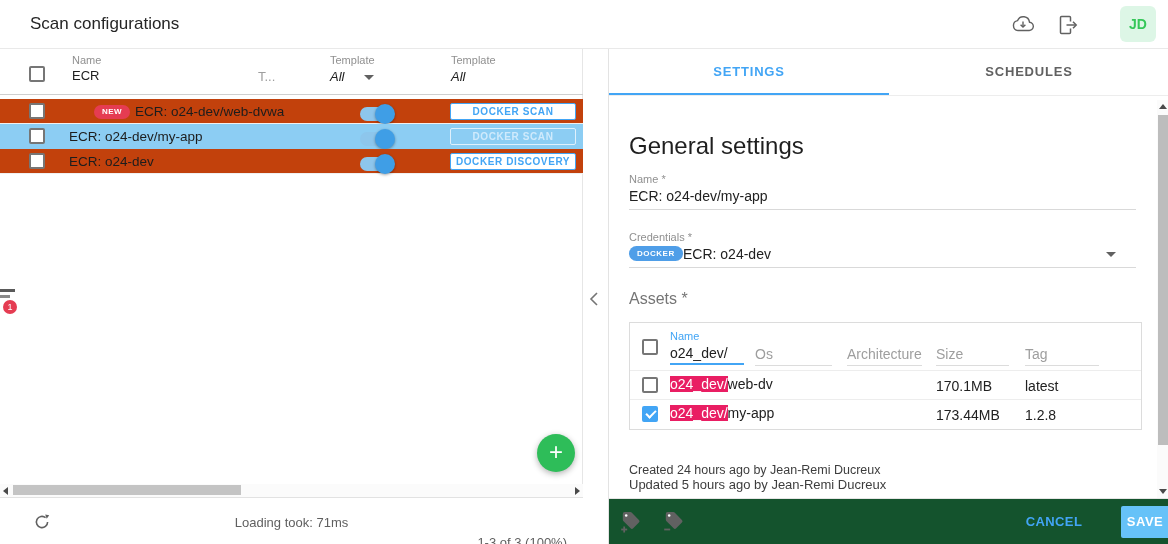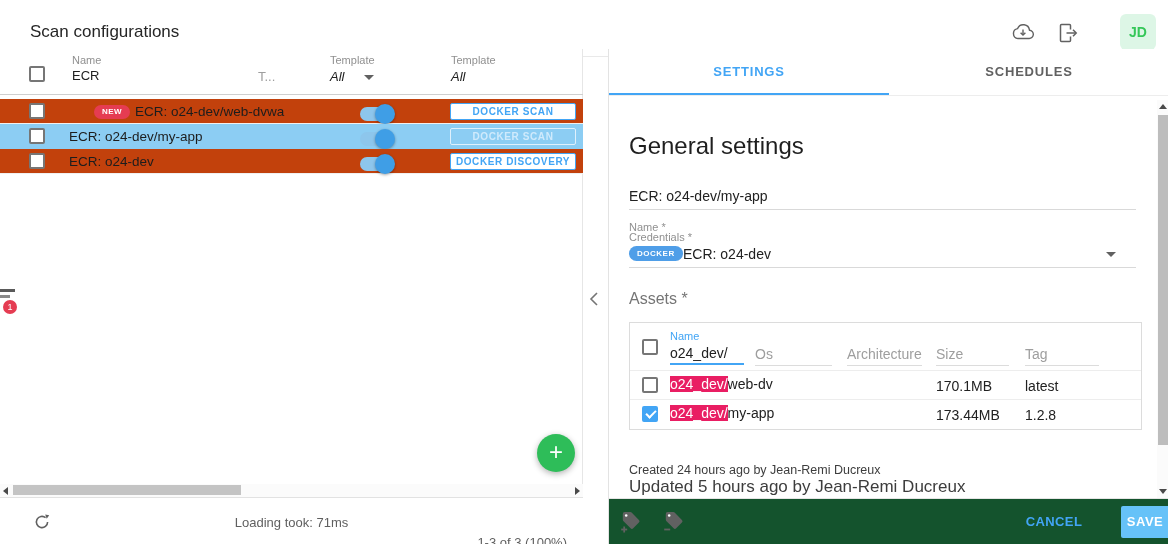--- a/index.html
+++ b/index.html
@@ -2,21 +2,21 @@
 <html><head>
 <meta charset="utf-8">
 <style>
   * { margin:0; padding:0; box-sizing:border-box; }
   html,body { background:#fff; }
   body { font-family:"Liberation Sans", sans-serif; color:#212121; }
   #stage { position:relative; width:1168px; height:544px; background:#fff; overflow:hidden; }
   .abs { position:absolute; }
 
   
-  #topbar { position:absolute; left:0; top:0; width:1168px; height:49px; background:#fff; border-bottom:1px solid #e9e9e9;margin-top:8px; }
+  #topbar { position:absolute; left:0; top:0; width:1168px; height:49px; background:#fff; border-bottom:1px solid #e9e9e9; }
   #page-title { position:absolute; left:30px; top:14px; font-size:17px; color:#262626; }
   #cloud-btn { position:absolute; left:1011px; top:15px; width:24px; height:20px; cursor:pointer; }
   #logout-btn { position:absolute; left:1057px; top:14px; width:22px; height:22px; cursor:pointer; }
   #avatar { position:absolute; left:1120px; top:6px; width:36px; height:36px; border-radius:6px; background:#ddf6e6;
             color:#35c759; font-size:14px; font-weight:bold; text-align:center; line-height:36px; }
 
   
   #left-panel { position:absolute; left:0; top:49px; width:583px; height:495px; border-right:1px solid #e6e6e6; background:#fff; }
   .cb { display:inline-block; width:16px; height:16px; border:2px solid #767676; border-radius:2px; background:#fff; position:absolute; }
   .cb.checked { background:#42a5f5; border-color:#42a5f5; }
@@ -76,21 +76,21 @@
   .tab { position:absolute; top:0; width:280px; height:46px; text-align:center; font-size:13px; font-weight:bold;
          letter-spacing:.8px; line-height:46px; color:#616161; cursor:pointer; }
   .tab.active { color:#42a5f5; }
   #tab-underline { position:absolute; left:0; top:44px; width:280px; height:2px; background:#42a5f5; }
   #tabbar-border { position:absolute; left:0; top:46px; width:560px; height:1px; background:#ededed; }
 
   #gs-heading { position:absolute; left:20px; top:83px; font-size:24px; color:#1f1f1f; }
   .field-label { position:absolute; font-size:11px; color:#909090; }
   .field-value { position:absolute; font-size:14px; color:#212121; }
   .underline { position:absolute; height:1px; background:#d9d9d9; }
-  #name-label { left:20px; top:124px;margin-top:48px; }
+  #name-label { left:20px; top:124px; }
   #name-value { left:20px; top:139px; width:500px; border:none; outline:none; font-size:14px; color:#212121; background:transparent; font-family:"Liberation Sans",sans-serif; }
   #name-underline { left:20px; top:160px; width:507px; }
   #cred-label { left:20px; top:182px; }
   #cred-badge { position:absolute; left:20px; top:197px; height:15px; padding:0 8px; border-radius:8px; background:#4f9ee8;
                 color:#fff; font-size:8px; font-weight:bold; letter-spacing:.5px; line-height:15px; }
   #cred-value { left:74px; top:197px; }
   #cred-caret { left:497px; top:203px; }
   #cred-underline { left:20px; top:218px; width:507px; }
   #assets-label { position:absolute; left:20px; top:241px; font-size:16px; color:#757575; }
 
@@ -109,21 +109,21 @@
   #at-size-input { left:306px; width:73px; border-bottom:1px solid #dcdcdc; height:23px; }
   #at-tag-input  { left:395px; width:74px; border-bottom:1px solid #dcdcdc; height:23px; }
   .at-row { position:absolute; left:0; width:511px; height:29px; }
   .at-row .cb { top:6px; }
   .hl { display:inline-block; background:#e91e63; color:#fff; }
   .at-name { position:absolute; left:40px; top:5px; font-size:14px; color:#212121; white-space:nowrap; max-width:200px; overflow:hidden; }
   .at-size { position:absolute; left:306px; top:7px; font-size:14px; color:#212121; }
   .at-tag  { position:absolute; left:395px; top:7px; font-size:14px; color:#212121; }
 
   #meta-created { position:absolute; left:20px; top:414px; font-size:12.5px; color:#3d3d3d; }
-  #meta-updated { position:absolute; left:20px; top:428px; font-size:17px; color:#3d3d3d; }
+  #meta-updated { position:absolute; left:20px; top:428px; font-size:13px; color:#3d3d3d; }
 
   
   #right-footer { position:absolute; left:0; top:449px; width:560px; height:46px; border-top:1px solid #e5e5e5; background:#14532d; }
   #tag-add-btn { position:absolute; left:11px; top:11px; width:22px; height:23px; cursor:pointer; }
   #tag-remove-btn { position:absolute; left:54px; top:11px; width:22px; height:23px; cursor:pointer; }
   #cancel-btn { position:absolute; left:410px; top:15px; width:70px; text-align:center; font-size:13px; font-weight:bold;
                 letter-spacing:.4px; color:#42a5f5; cursor:pointer; }
   #save-btn { position:absolute; left:512px; top:7px; width:48px; height:32px; background:#66c2f8; color:#fff;
               font-size:13px; font-weight:bold; letter-spacing:.5px; text-align:center; line-height:32px;
               border-radius:2px 0 0 2px; cursor:pointer; }

